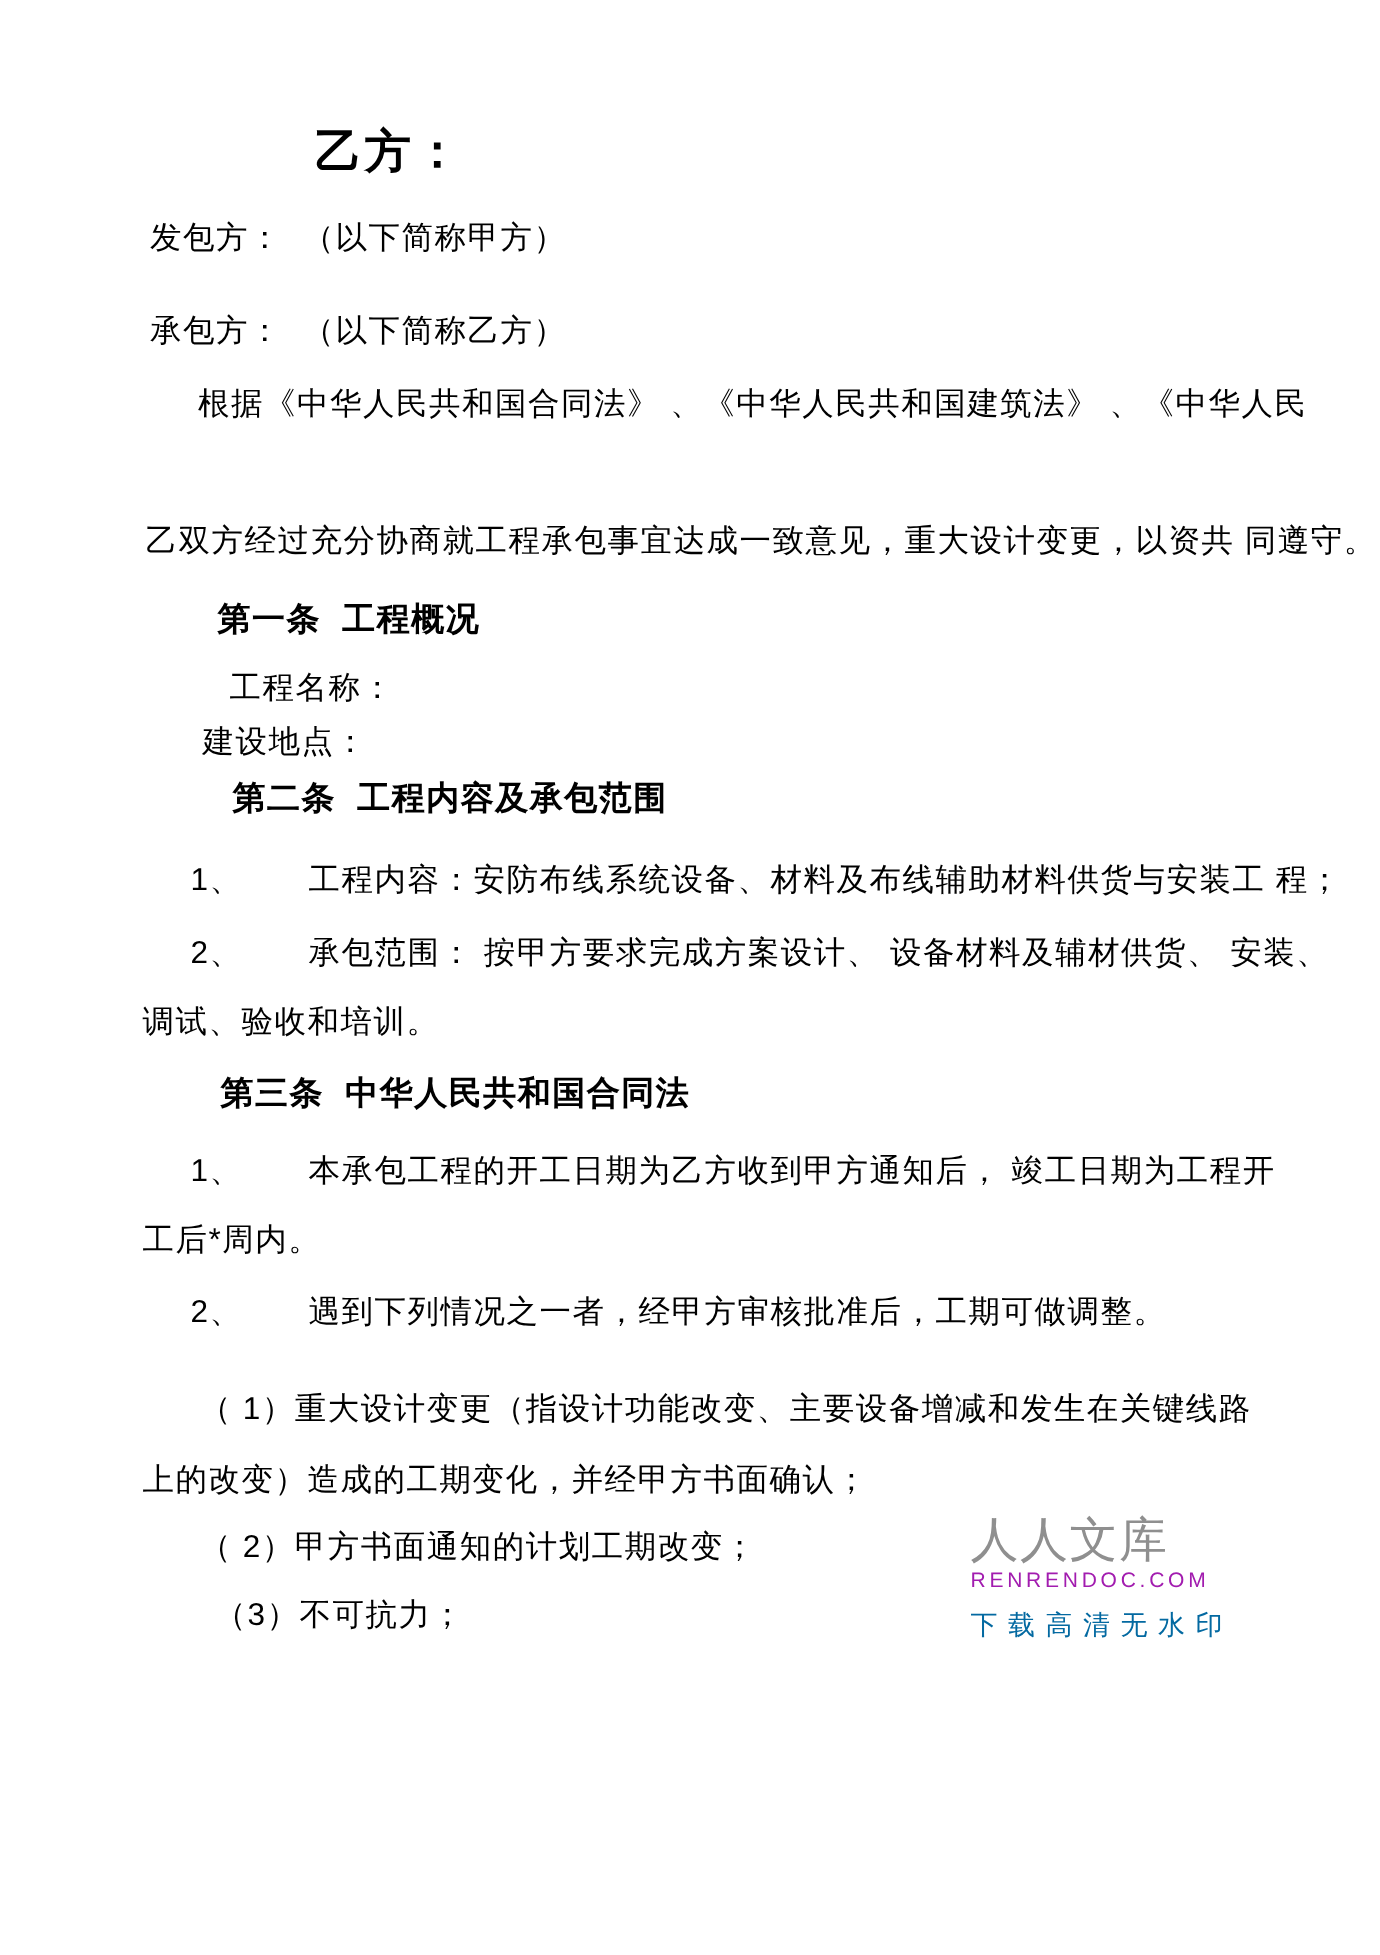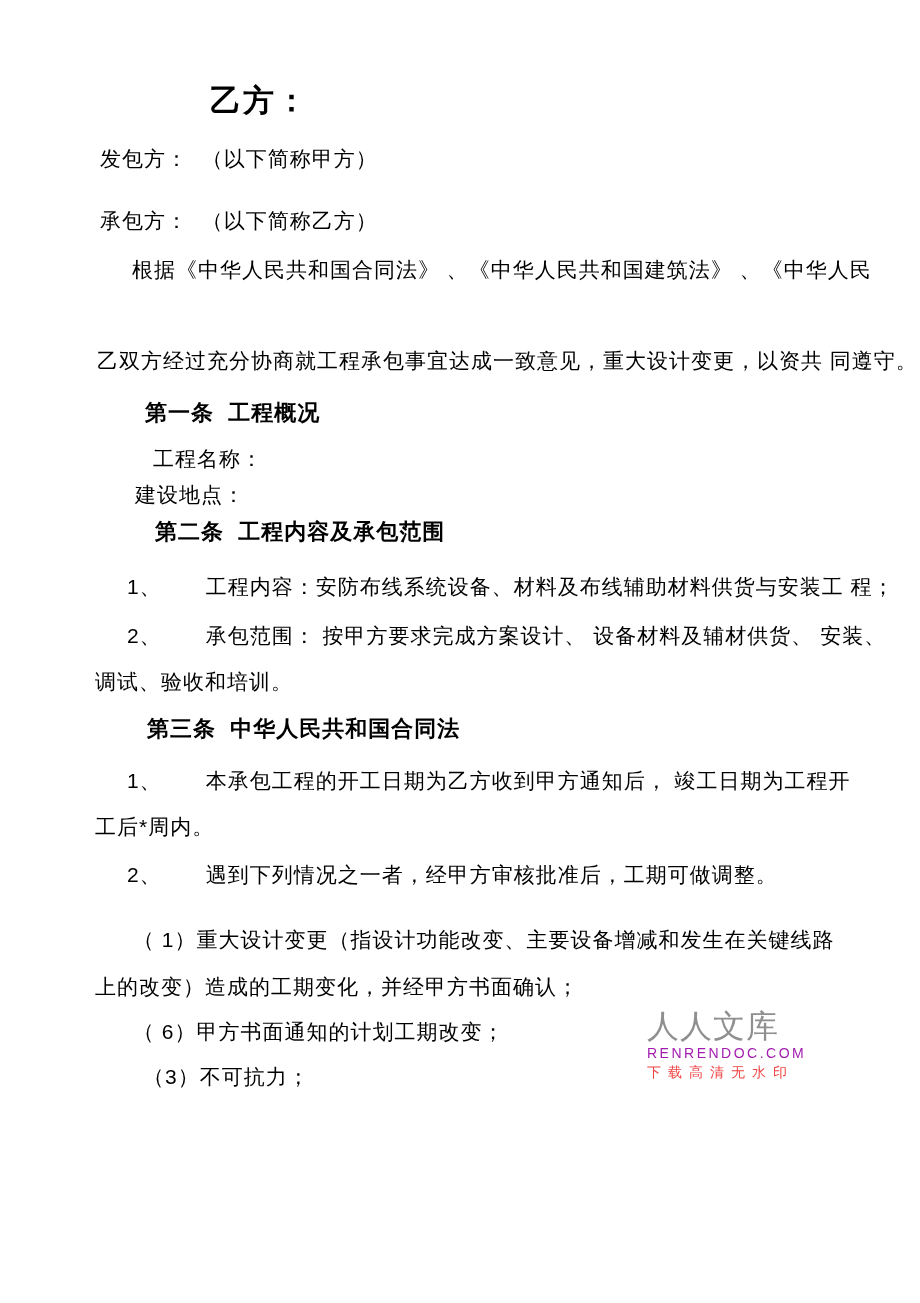--- a/index.html
+++ b/index.html
@@ -68,25 +68,25 @@
   }
   .wm-domain {
     font-size: 14px;
     line-height: 16px;
     letter-spacing: 2.5px;
     color: #a21caf;
     margin-top: 1px;
     white-space: pre;
   }
   .wm-tagline {
-    font-size: 14px;
+    font-size: 18px;
     line-height: 16px;
     letter-spacing: 7px;
-    color: #ef4444;
-    margin-top: 3px;
+    color: #0369a1;
+    margin-top: 14px;
     white-space: pre;
   }
 </style>
 </head>
 <body>
 
 <div class="page">
 
   <h1 class="line title" id="t">乙方：</h1>
 
@@ -105,21 +105,21 @@
   <div class="line" id="l10">2、　　承包范围： 按甲方要求完成方案设计、 设备材料及辅材供货、 安装、</div>
   <div class="line" id="l11">调试、验收和培训。</div>
 
   <div class="line h" id="l12">第三条  中华人民共和国合同法</div>
   <div class="line" id="l13">1、　　本承包工程的开工日期为乙方收到甲方通知后， 竣工日期为工程开</div>
   <div class="line" id="l14">工后*周内。</div>
   <div class="line" id="l15">2、　　遇到下列情况之一者，经甲方审核批准后，工期可做调整。</div>
 
   <div class="line" id="l16">（ 1）重大设计变更（指设计功能改变、主要设备增减和发生在关键线路</div>
   <div class="line" id="l17">上的改变）造成的工期变化，并经甲方书面确认；</div>
-  <div class="line" id="l18">（ 6）甲方书面通知的计划工期改变；</div>
+  <div class="line" id="l18">（ 2）甲方书面通知的计划工期改变；</div>
   <div class="line" id="l19">（3）不可抗力；</div>
 
   <div class="watermark">
     <div class="wm-brand">人人文库</div>
     <div class="wm-domain">RENRENDOC.COM</div>
     <div class="wm-tagline">下载高清无水印</div>
   </div>
 
 </div>
 

